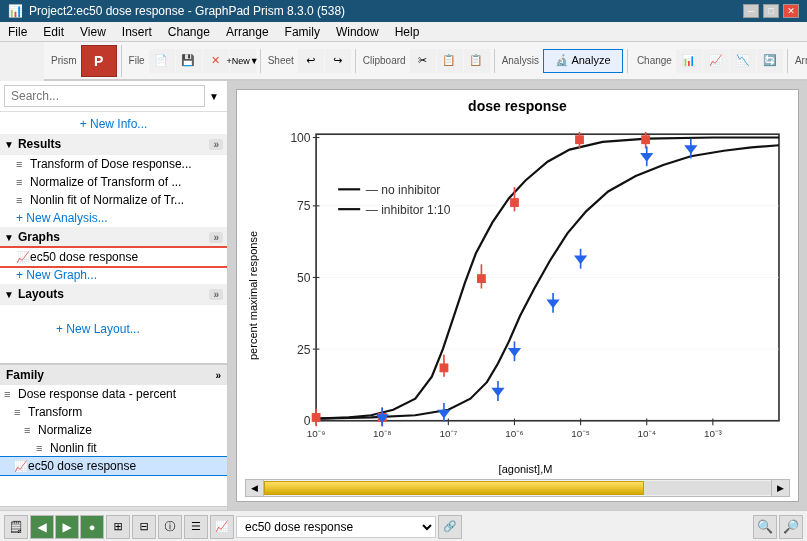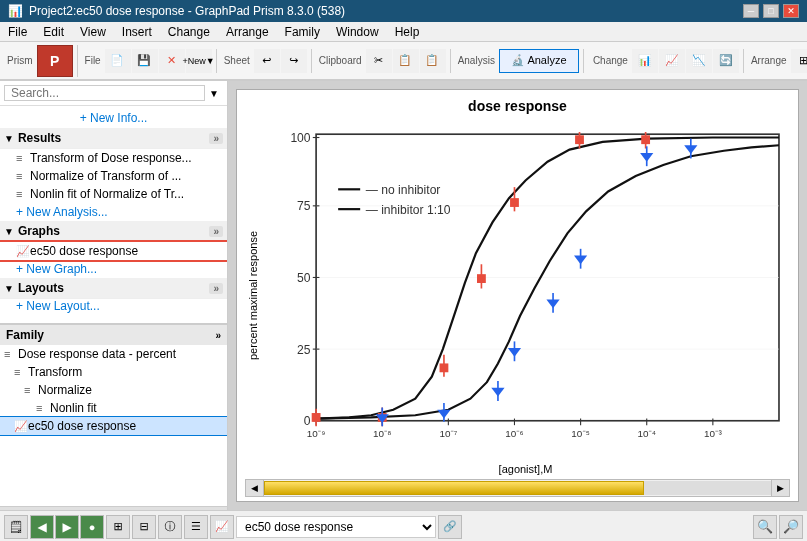--- a/index.html
+++ b/index.html
@@ -9,21 +9,21 @@
     #titlebar { background: #1a5276; color: white; height: 22px; display: flex; align-items: center; padding: 0 8px; font-size: 12px; justify-content: space-between; }
     #titlebar-title { display: flex; align-items: center; gap: 6px; }
     #titlebar-controls { display: flex; gap: 4px; }
     .title-btn { width: 16px; height: 14px; background: #ccc; border: 1px solid #999; font-size: 9px; display: flex; align-items: center; justify-content: center; cursor: pointer; }
     
     
     #menubar { background: #f0f0f0; height: 20px; display: flex; align-items: center; border-bottom: 1px solid #ccc; }
     .menu-item { padding: 2px 8px; font-size: 12px; cursor: pointer; }
     
     
-    #toolbar-area { background: #c2410c; border-bottom: 1px solid #ccc; display: flex; flex-direction: column; }
+    #toolbar-area { background: #c2410c; border-bottom: 1px solid #ccc; display: flex; flex-direction: column; margin-left: 44px; }
     #toolbar-row1 { height: 36px; display: flex; align-items: center; padding: 2px 4px; gap: 2px; border-bottom: 1px solid #ddd; }
     
     .toolbar-group { display: flex; align-items: center; gap: 1px; border-right: 1px solid #ccc; padding-right: 4px; margin-right: 2px; }
     .toolbar-label { font-size: 10px; color: #555; padding: 0 3px; }
     .tb-btn { width: 26px; height: 24px; background: #f0f0f0; border: 1px solid transparent; display: flex; align-items: center; justify-content: center; cursor: pointer; font-size: 11px; }
     
     
     #main { display: flex; height: calc(541px - 22px - 20px - 64px - 32px); }
     
     
@@ -145,21 +145,21 @@
     </div>
 
   </div>
 </div>
 
 <div id="main" style="display:flex; height:calc(541px - 22px - 20px - 38px - 32px); overflow:hidden;">
 
   <div id="left-panel" style="width:228px; min-width:228px; background:white; border-right:1px solid #ccc; display:flex; flex-direction:column; overflow:hidden;">
 
     <div id="search-bar" style="padding:4px; border-bottom:1px solid #ddd; display:flex; align-items:center;">
-      <input type="text" id="search-input" style="flex: 1 1 0%; border: 1px solid rgb(204, 204, 204); padding: 2px 6px; font-size: 12px; height: 16px;" placeholder="Search...">
+      <input type="text" id="search-input" style="flex: 1 1 0%; border: 1px solid rgb(204, 204, 204); padding: 2px 6px; font-size: 12px; height: 22px;" placeholder="Search...">
       <span style="font-size:10px;padding:0 4px;cursor:pointer;">▼</span>
     </div>
 
     <div id="tree-panel" style="flex:1; overflow-y:auto;">
 
       <div class="add-item" style="padding:3px 6px;color:#0078d7;justify-content:center;">
         <span>+ New Info...</span>
       </div>
 
       <div class="section-header" style="display:flex;align-items:center;padding:3px 4px;background:#f0f0f0;font-weight:bold;font-size:12px;cursor:pointer;">
@@ -197,21 +197,21 @@
 
       <div class="add-item" style="padding:2px 16px;color:#0078d7;">
         <span>+ New Graph...</span>
       </div>
 
       <div class="section-header" style="display:flex;align-items:center;padding:3px 4px;background:#f0f0f0;font-weight:bold;font-size:12px;cursor:pointer;">
         <span class="chevron">▼</span>
         <span>Layouts</span>
         <span class="section-badge" style="margin-left:auto;font-size:10px;">»</span>
       </div>
-      <div class="add-item" style="padding:0 16px;color:#0078d7;">
+      <div class="add-item" style="padding:17px 16px;color:#0078d7;margin-left:40px;">
         <span>+ New Layout...</span>
       </div>
 
       <div style="height:10px;"></div>
 
       <div id="family-section" style="border-top:2px solid #ccc;">
         <div id="family-header" style="background:#e8e8e8;padding:3px 6px;font-weight:bold;display:flex;align-items:center;justify-content:space-between;cursor:pointer;">
           <span>Family</span>
           <span style="font-size:10px;">»</span>
         </div>

